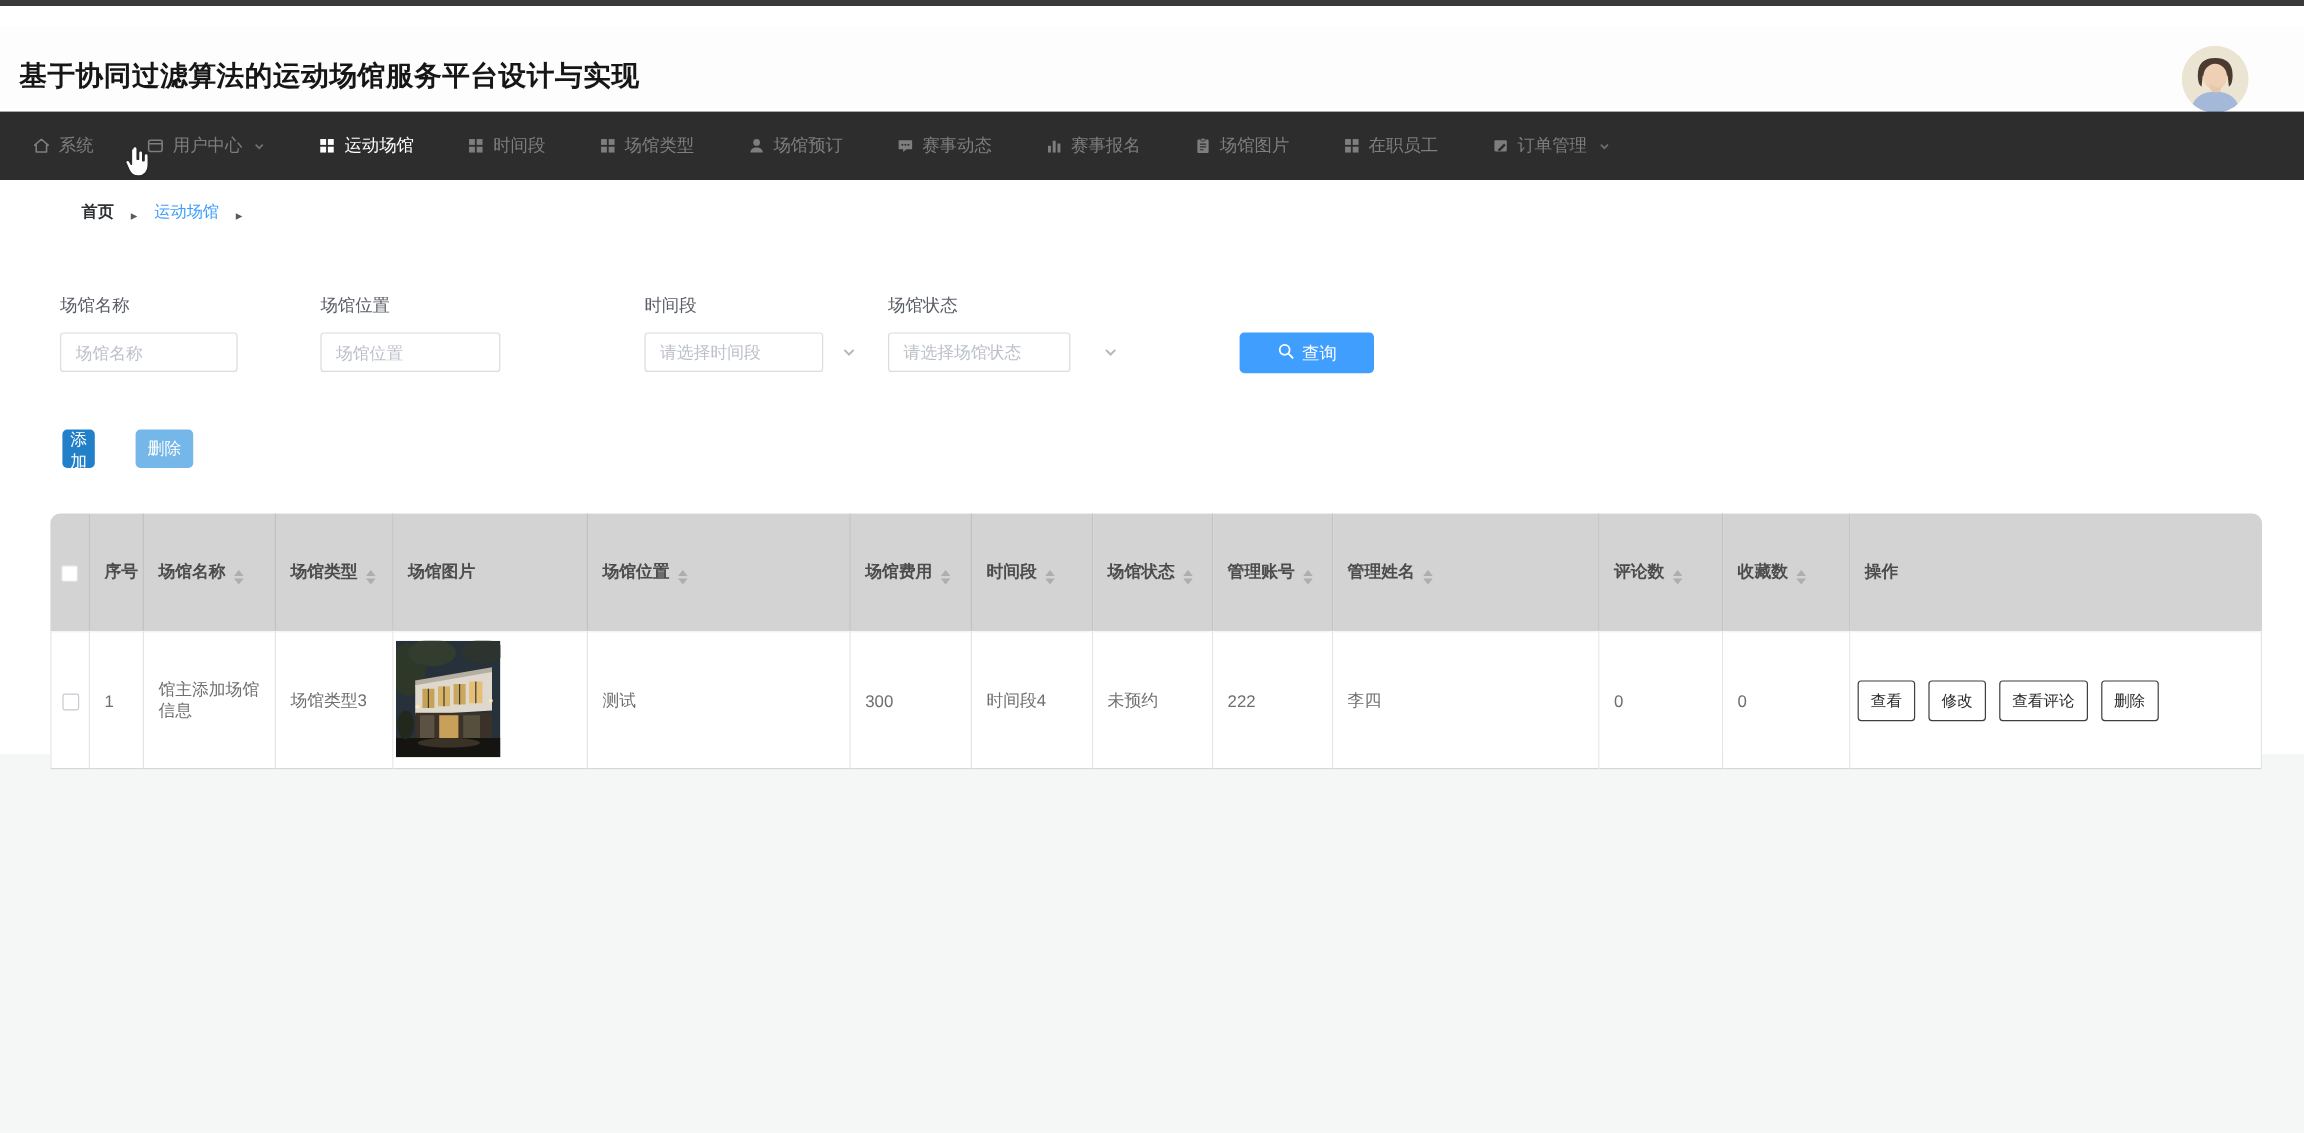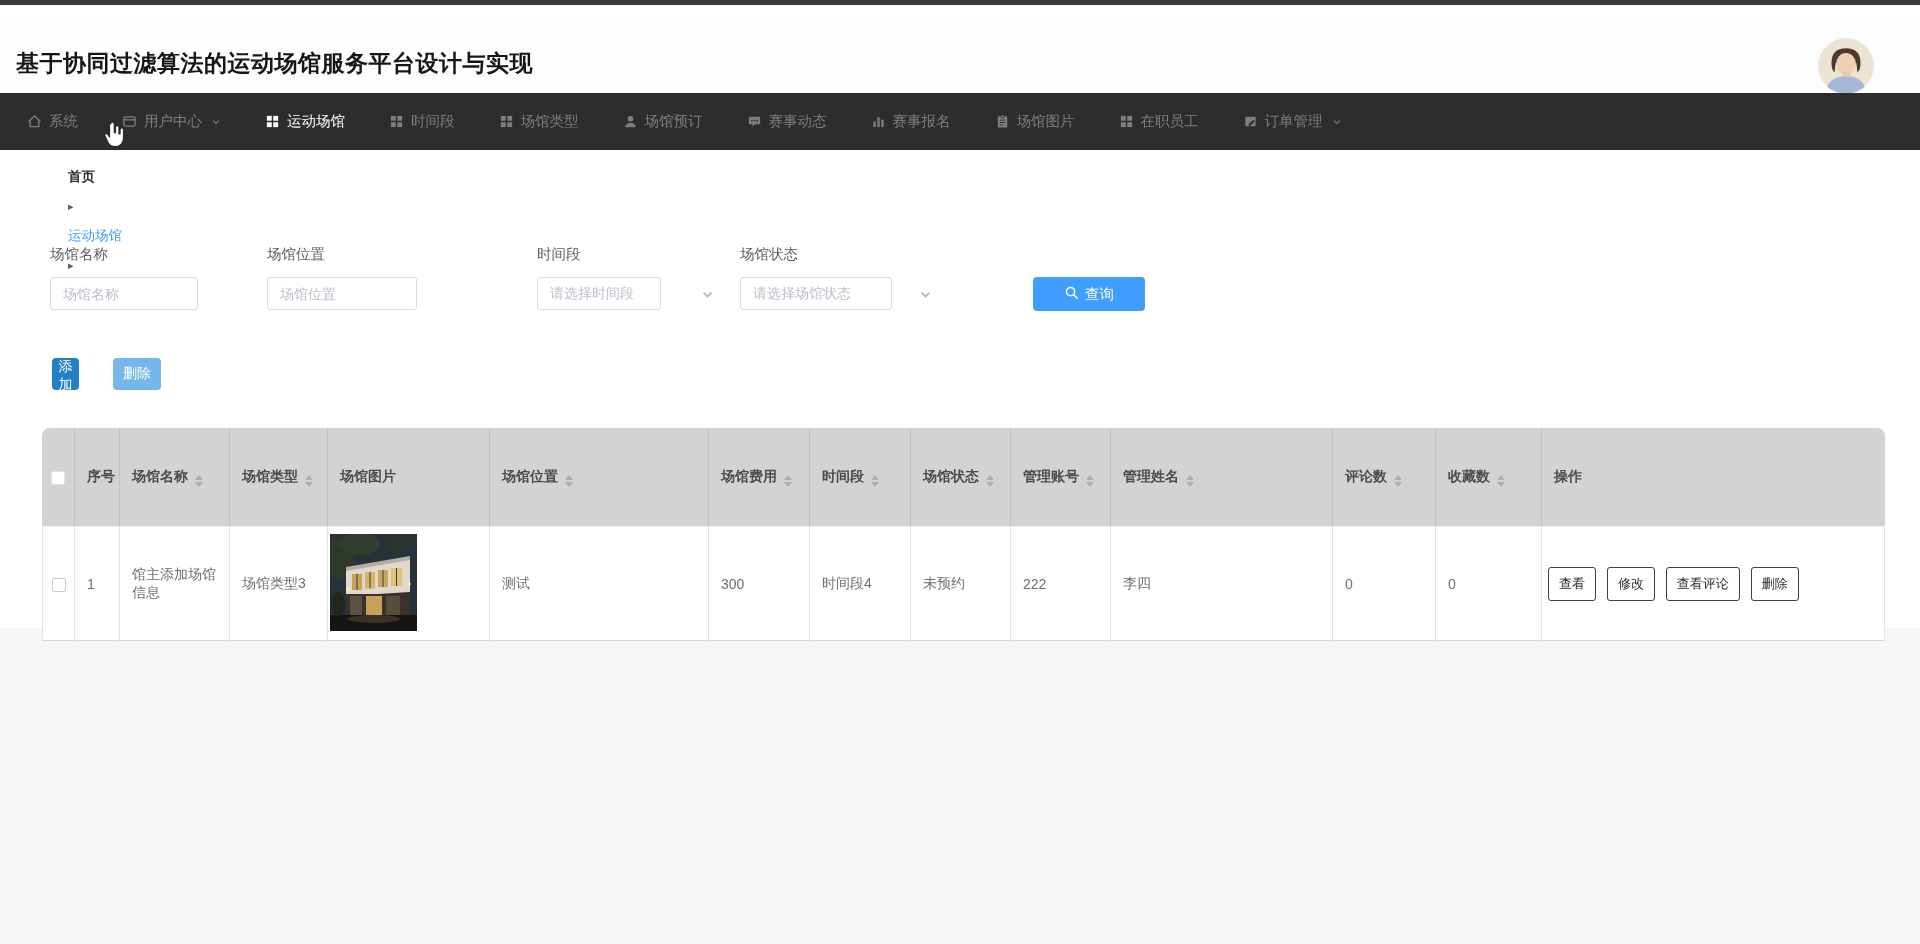--- a/index.html
+++ b/index.html
@@ -21,21 +21,21 @@
   .nav-caret { margin-left:2px; color:#6f6f6f; }
 
   
   .hand-cursor { position:absolute; left:101px; top:120px; z-index:40; }
 
   
   .content { position:absolute; top:150px; left:0; width:1920px; height:794px;
     background:linear-gradient(#ffffff 0 478px,#f5f6f6 478px); }
 
   .breadcrumb { position:absolute; left:68px; top:18px; font-size:13.5px; color:#303133;
-    display:flex; align-items:flex-start; gap:14px;flex-direction:column; }
+    display:flex; align-items:flex-end; gap:14px; }
   .crumb-home { font-weight:bold; color:#2f3235; cursor:pointer; }
   .crumb-active { color:#3f9dfb; cursor:pointer; }
   .crumb-sep { color:#5a5a5a; font-size:11px; }
 
   
   .filter-group { position:absolute; top:95px; }
   .fg-label { font-size:14.5px; color:#5a5e66; margin-bottom:13px; }
   .fg-input { height:33px; border:1px solid #d9dce3; border-radius:3px; background:#fff;
     padding:0 12px; font-size:14px; color:#333; outline:none; display:block;
     font-family:"Liberation Sans","DejaVu Sans",sans-serif; }
@@ -244,21 +244,21 @@
   <div class="filter-group" style="left:50px;">
     <div class="fg-label">场馆名称</div>
     <input class="fg-input" style="width: 148px;" placeholder="场馆名称">
   </div>
   <div class="filter-group" style="left:267px;">
     <div class="fg-label">场馆位置</div>
     <input class="fg-input" style="width: 150px;" placeholder="场馆位置">
   </div>
   <div class="filter-group" style="left:537px;">
     <div class="fg-label">时间段</div>
-    <div class="select-box" style="width:124px;">
+    <div class="select-box" style="width:149px;">
       <span>请选择时间段</span>
     </div>
   </div>
   <span class="select-caret" style="left:701px;"><svg width="13" height="13" viewBox="0 0 10 10">
         <polyline points="2,3.5 5,6.5 8,3.5" fill="none" stroke="currentColor" stroke-width="1.3"></polyline>
       </svg></span>
   <div class="filter-group" style="left:740px;">
     <div class="fg-label">场馆状态</div>
     <div class="select-box" style="width:152px;">
       <span>请选择场馆状态</span>

